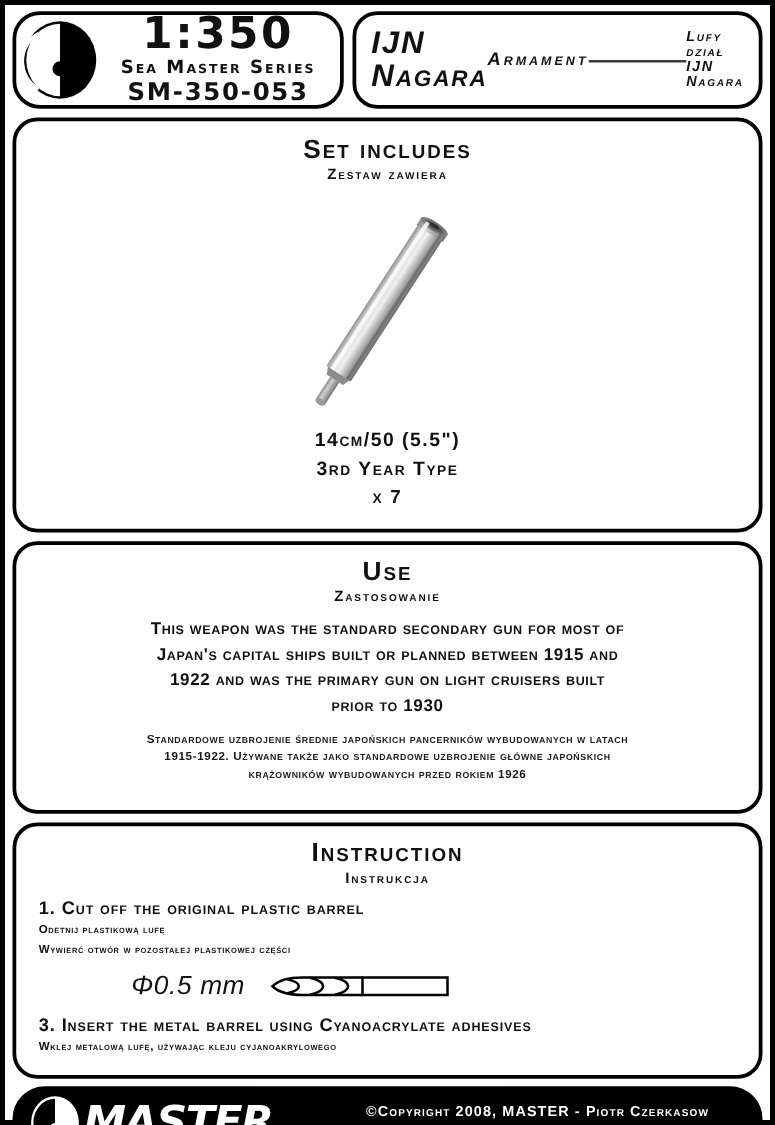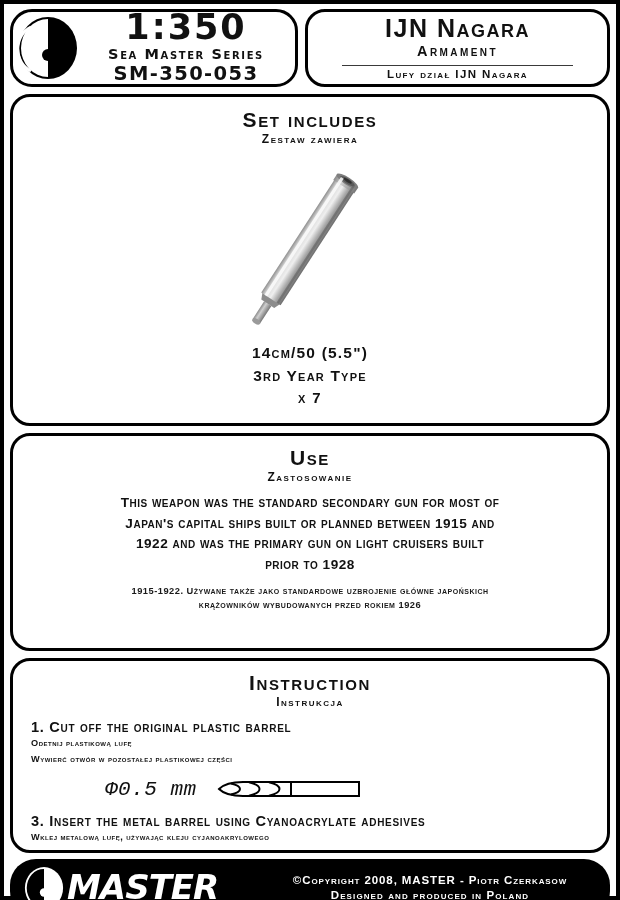--- a/index.html
+++ b/index.html
@@ -26,40 +26,40 @@
   
   .header{
     display:flex;gap:7px;align-items:stretch;
     height:78px;flex:0 0 auto;
   }
   .panel{
     border:3px solid #000;border-radius:20px;background:#fff;
     box-sizing:border-box;position:relative;
   }
   .hdr-left{
-    width:288px;display:flex;align-items:center;gap:4px;
+    width:265px;display:flex;align-items:center;gap:4px;
     padding-left:4px;border-radius:22px;
   }
   .logo-mark{flex:0 0 auto;width:62px;height:66px;}
   .hdr-left-text{display:flex;flex-direction:column;align-items:center;flex:1;padding-right:6px;}
   .scale-line{
     font-size:35px;font-weight:700;letter-spacing:2px;line-height:.95;
     font-family:"DejaVu Sans", sans-serif;
   }
   .series-line{
     font-size:14.5px;font-weight:700;letter-spacing:1.6px;line-height:1.25;
     font-family:"DejaVu Sans", sans-serif;margin-top:1px;
   }
   .sku-line{
     font-size:19.5px;font-weight:700;letter-spacing:1.4px;line-height:1.1;
     font-family:"DejaVu Sans", sans-serif;
   }
   .hdr-right{
-    flex:1;display:flex;flex-direction:column;align-items:center;
-    justify-content:center;padding:3px 12px 4px;
+    flex:1;display:flex;align-items:center;
+    justify-content:center;padding:3px 12px 4px;font-style:italic;
   }
   .title-main{
     font-size:25px;font-weight:700;letter-spacing:1.5px;line-height:1.05;
   }
   .title-sub{
     font-size:14.5px;font-weight:700;letter-spacing:2.4px;line-height:1.3;margin-top:1px;
   }
   .title-rule{
     width:84%;height:2px;background:#3a3a3a;margin:4px 0 2px;
   }
@@ -67,21 +67,21 @@
     font-size:11.5px;font-weight:700;letter-spacing:1.4px;
   }
 
   
   .sec{
     margin-top:7px;border:3px solid #000;border-radius:20px;background:#fff;
     box-sizing:border-box;
   }
   .sec-set{flex:0 0 auto;height:332px;padding:12px 10px 24px;display:flex;flex-direction:column;align-items:center;}
   .sec-use{flex:0 0 auto;height:218px;padding:11px 14px 8px;display:flex;flex-direction:column;align-items:center;}
-  .sec-ins{flex:1 1 auto;padding:11px 14px 6px;display:flex;flex-direction:column;}
+  .sec-ins{flex:1 1 auto;padding:11px 14px 16px;display:flex;flex-direction:column;}
 
   .sec-title{
     font-size:21px;font-weight:700;letter-spacing:1.6px;line-height:1.05;text-align:center;
   }
   .sec-title-pl{
     font-size:12px;font-weight:700;letter-spacing:1.5px;text-align:center;margin-top:1px;
   }
 
   
   .barrel-wrap{flex:1;display:flex;align-items:center;justify-content:center;width:100%;}
@@ -108,21 +108,21 @@
     font-size:14.6px;font-weight:700;letter-spacing:.7px;line-height:1.2;white-space:nowrap;
   }
   .step-pl{
     font-size:9.2px;font-weight:700;letter-spacing:.5px;line-height:1.3;margin-top:1px;
   }
   .drill-row{
     display:flex;align-items:center;gap:16px;margin:7px 0 7px 78px;
   }
   .drill-label{
     font-size:21px;font-style:italic;font-weight:400;letter-spacing:.5px;
-    font-family:Liberation Mono, monospace;
+    font-family:Liberation Sans, sans-serif;
   }
 
   
   .footer{
     margin-top:6px;flex:0 0 auto;height:58px;
     background:#000;border-radius:26px;
     display:flex;align-items:center;
     box-sizing:border-box;padding:0 10px 0 14px;gap:16px;
   }
   .foot-logo{display:flex;align-items:center;gap:2px;flex:0 0 auto;}
@@ -215,23 +215,24 @@
     </div>
   </div>
 
   <div class="sec sec-use">
     <div class="sec-title sc">Use</div>
     <div class="sec-title-pl sc">Zastosowanie</div>
     <div class="use-en">
       <div class="sc">This weapon was the standard secondary gun for most of</div>
       <div class="sc">Japan's capital ships built or planned between 1915 and</div>
       <div class="sc">1922 and was the primary gun on light cruisers built</div>
-      <div class="sc">prior to 1928</div>
+      <div class="sc">prior to 1930</div>
     </div>
     <div class="use-pl">
+      <div class="sc">Standardowe uzbrojenie średnie japońskich pancerników wybudowanych w latach</div>
       <div class="sc">1915-1922. Używane także jako standardowe uzbrojenie główne japońskich</div>
       <div class="sc">krążowników wybudowanych przed rokiem 1926</div>
     </div>
   </div>
 
   <div class="sec sec-ins">
     <div class="sec-title sc">Instruction</div>
     <div class="sec-title-pl sc">Instrukcja</div>
 
     <div class="steps">

